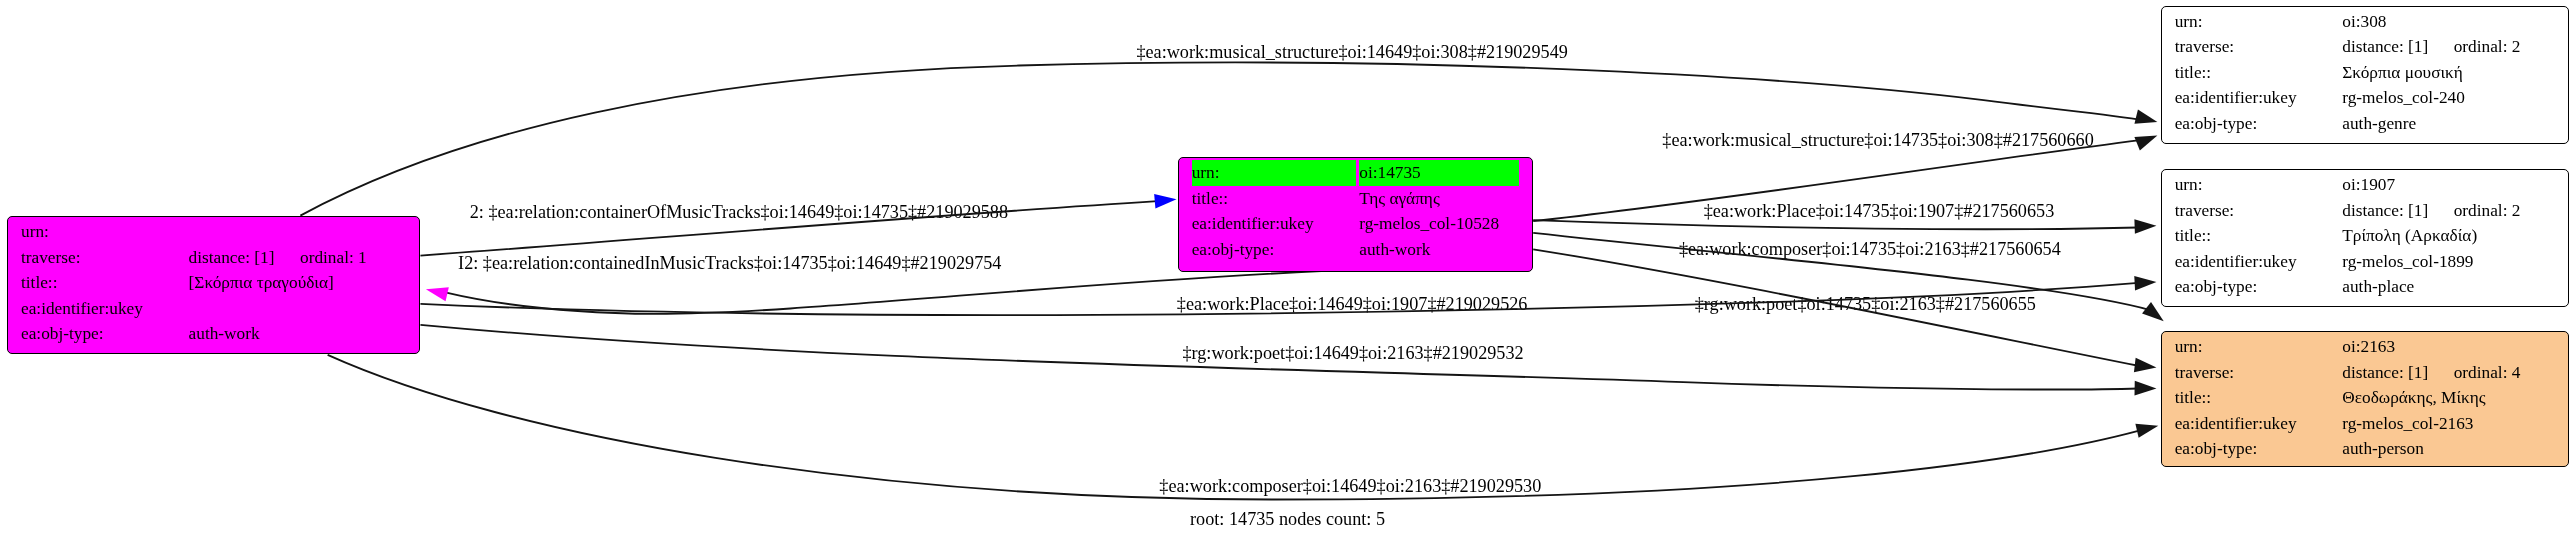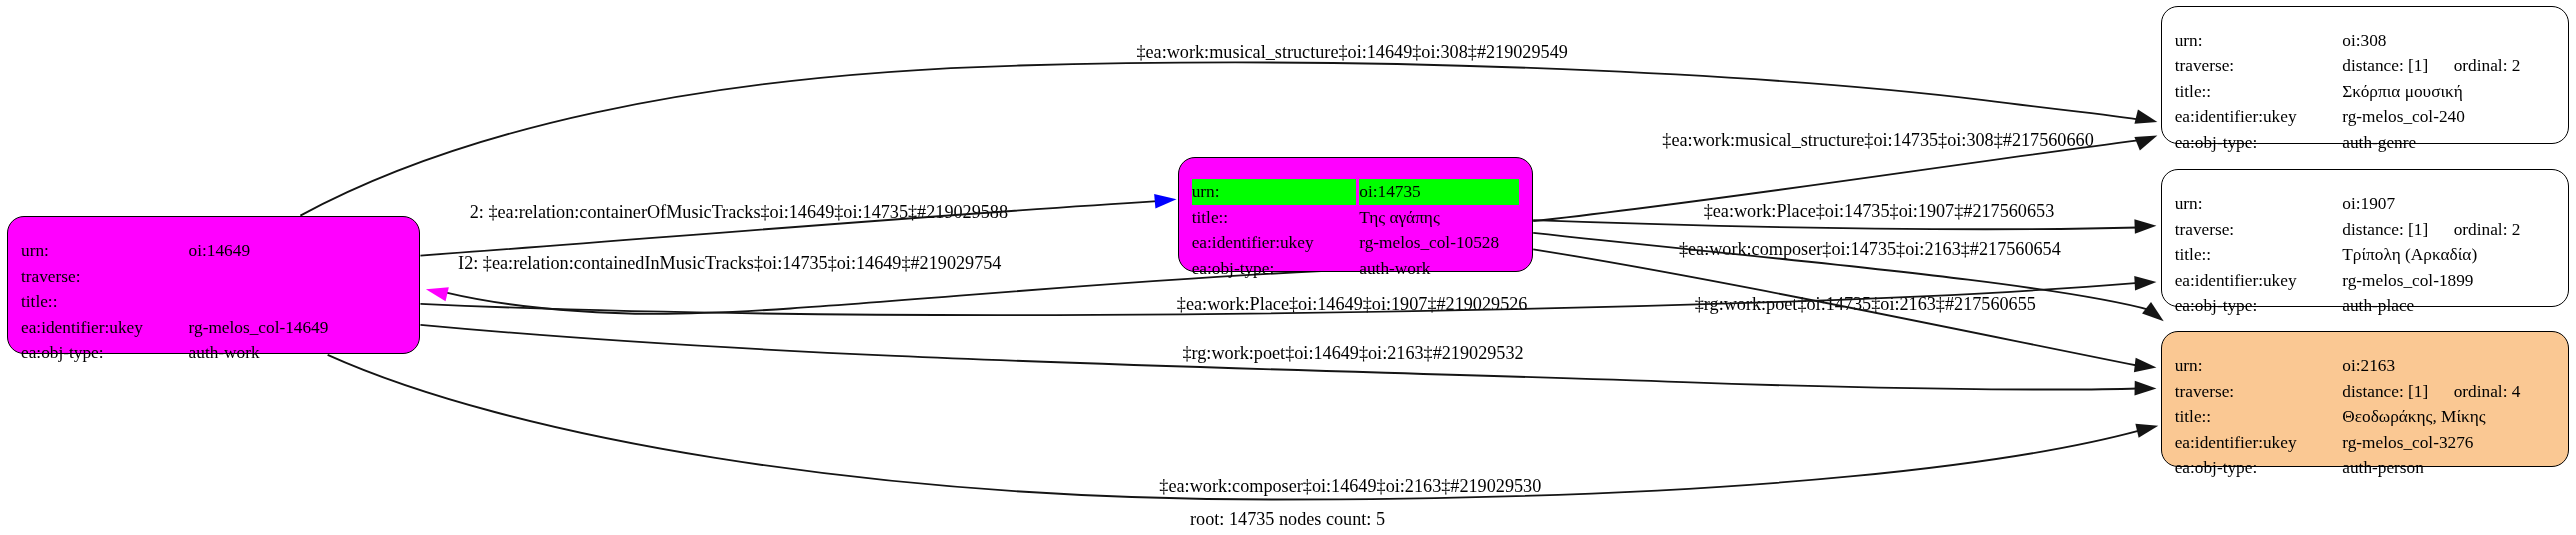--- a/index.html
+++ b/index.html
@@ -12,23 +12,23 @@
   }
   svg.wires{position:absolute;left:0;top:0;width:2576px;height:535px;}
   svg.wires text{
     font-family:"Liberation Serif","DejaVu Serif",serif;
     font-size:20px;fill:#000;
   }
   svg.wires path{fill:none;stroke:#141414;stroke-width:2;}
   .node{
     position:absolute;
     border:1.8px solid #000;
-    border-radius:17px;
+    border-radius:5px;
     box-sizing:border-box;
-    padding:21px 0;
+    padding:2px 0;
     font-size:17.3px;
     color:#000;
   }
   .node .row{
     display:grid;
     grid-template-columns:164px 1fr;
     column-gap:3.6px;
     height:25.5px;
     line-height:25.5px;
     padding:0 12.7px;
@@ -87,31 +87,31 @@
     <path d="M 462,357 C 900,398 1400,404 1850,420 C 2100,429 2290,429 2350,427"></path>
     <polygon points="0,0 -24,-8 -24,8" transform="translate(2370,427) rotate(1)" fill="#141414"></polygon>
 
     <path d="M 360,390 C 560,480 950,549 1400,549 C 1950,549 2230,506 2352,473"></path>
     <polygon points="0,0 -24,-8 -24,8" transform="translate(2372,468) rotate(-13)" fill="#141414"></polygon>
   </svg>
 
   <div class="node magenta" style="left:7.3px;top:216px;width:413px;height:138px;">
     <div class="row">
         <div class="cell">urn:</div>
-        <div class="cell">oi:14649</div>
-      </div>
-    <div class="row">
-        <div class="cell">traverse:</div>
-      </div>
-    <div class="row">
-        <div class="cell">title::</div>
-      </div>
-    <div class="row">
-        <div class="cell">ea:identifier:ukey</div>
-        <div class="cell">rg-melos_col-14649</div>
+      </div>
+    <div class="row">
+        <div class="cell">traverse:</div>
+        <div class="cell"><span>distance: [1]</span><span class="ord">ordinal: 1</span></div>
+      </div>
+    <div class="row">
+        <div class="cell">title::</div>
+        <div class="cell">[Σκόρπια τραγούδια]</div>
+      </div>
+    <div class="row">
+        <div class="cell">ea:identifier:ukey</div>
       </div>
     <div class="row">
         <div class="cell">ea:obj-type:</div>
         <div class="cell">auth-work</div>
       </div>
   </div>
 
   <div class="node magenta" style="left:1178px;top:157px;width:355px;height:115px;">
     <div class="row hl">
         <div class="cell">urn:</div>
@@ -185,21 +185,21 @@
     <div class="row">
         <div class="cell">traverse:</div>
         <div class="cell"><span>distance: [1]</span><span class="ord">ordinal: 4</span></div>
       </div>
     <div class="row">
         <div class="cell">title::</div>
         <div class="cell">Θεοδωράκης, Μίκης</div>
       </div>
     <div class="row">
         <div class="cell">ea:identifier:ukey</div>
-        <div class="cell">rg-melos_col-3276</div>
+        <div class="cell">rg-melos_col-2163</div>
       </div>
     <div class="row">
         <div class="cell">ea:obj-type:</div>
         <div class="cell">auth-person</div>
       </div>
   </div>
 
 </div>
 
 

